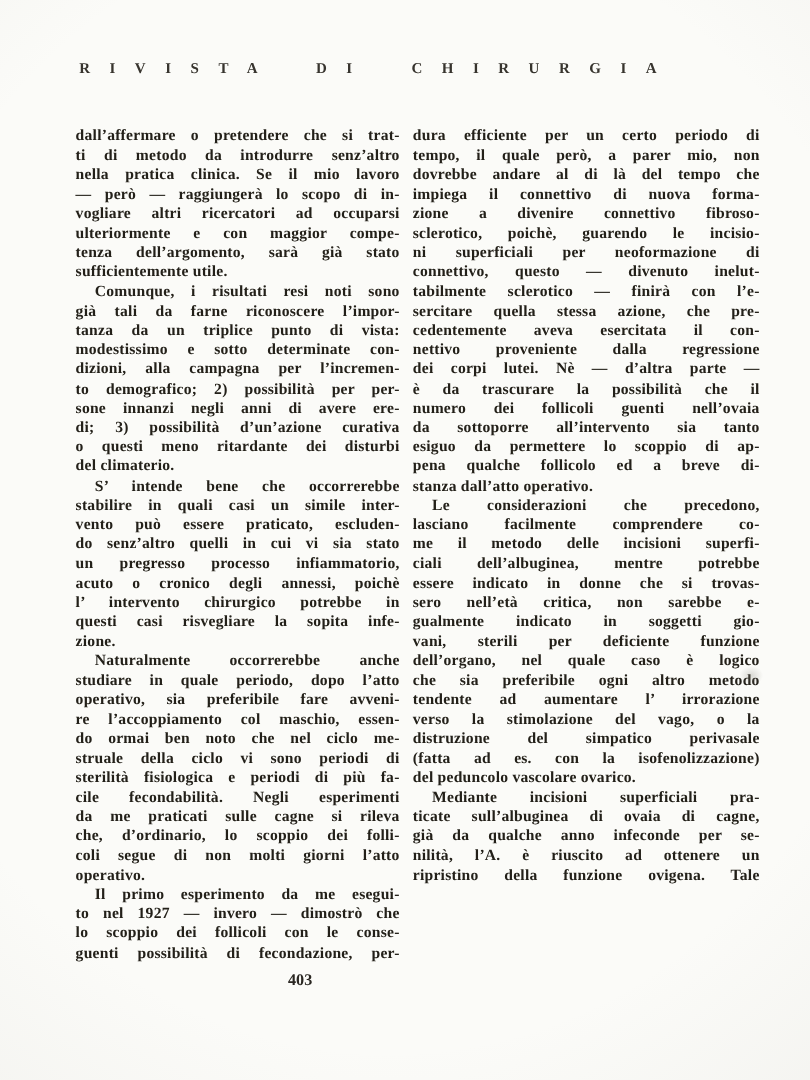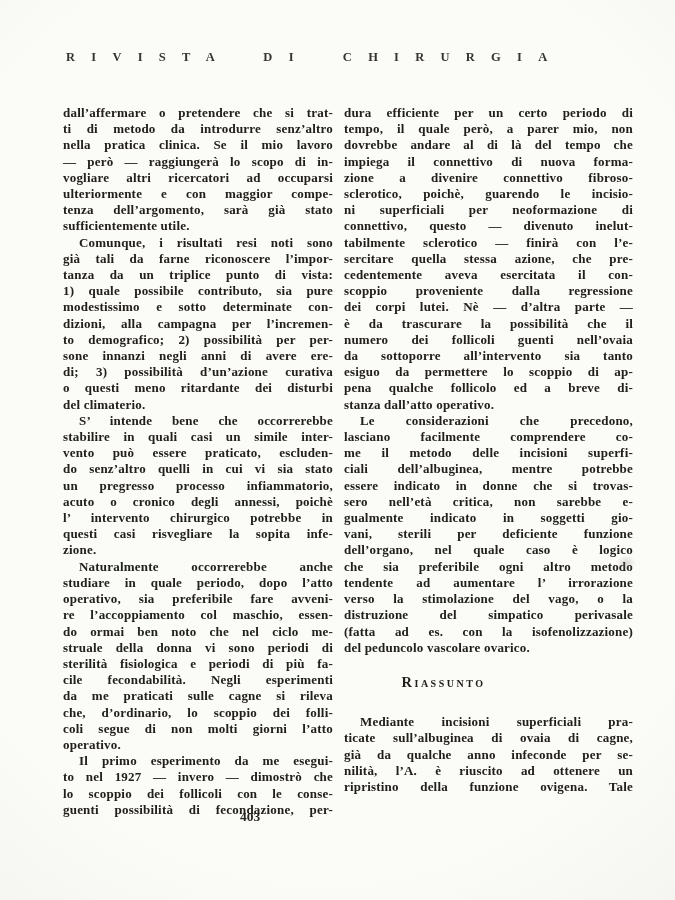--- a/index.html
+++ b/index.html
@@ -100,21 +100,20 @@
           <div class="line">— però — raggiungerà lo scopo di in-</div>
           <div class="line">vogliare altri ricercatori ad occuparsi</div>
           <div class="line">ulteriormente e con maggior compe-</div>
           <div class="line">tenza dell’argomento, sarà già stato</div>
           <div class="line last-line">sufficientemente utile.</div>
         </div>
         <div class="para indent">
           <div class="line">Comunque, i risultati resi noti sono</div>
           <div class="line">già tali da farne riconoscere l’impor-</div>
           <div class="line">tanza da un triplice punto di vista:</div>
-          <div class="line">1) quale possibile contributo, sia pure</div>
           <div class="line">modestissimo e sotto determinate con-</div>
           <div class="line">dizioni, alla campagna per l’incremen-</div>
           <div class="line">to demografico; 2) possibilità per per-</div>
           <div class="line">sone innanzi negli anni di avere ere-</div>
           <div class="line">di; 3) possibilità d’un’azione curativa</div>
           <div class="line">o questi meno ritardante dei disturbi</div>
           <div class="line last-line">del climaterio.</div>
         </div>
         <div class="para indent">
           <div class="line">S’ intende bene che occorrerebbe</div>
@@ -126,21 +125,21 @@
           <div class="line">l’ intervento chirurgico potrebbe in</div>
           <div class="line">questi casi risvegliare la sopita infe-</div>
           <div class="line last-line">zione.</div>
         </div>
         <div class="para indent">
           <div class="line">Naturalmente occorrerebbe anche</div>
           <div class="line">studiare in quale periodo, dopo l’atto</div>
           <div class="line">operativo, sia preferibile fare avveni-</div>
           <div class="line">re l’accoppiamento col maschio, essen-</div>
           <div class="line">do ormai ben noto che nel ciclo me-</div>
-          <div class="line">struale della donna vi sono periodi di</div>
+          <div class="line">struale della ciclo vi sono periodi di</div>
           <div class="line">sterilità fisiologica e periodi di più fa-</div>
           <div class="line">cile fecondabilità. Negli esperimenti</div>
           <div class="line">da me praticati sulle cagne si rileva</div>
           <div class="line">che, d’ordinario, lo scoppio dei folli-</div>
           <div class="line">coli segue di non molti giorni l’atto</div>
           <div class="line last-line">operativo.</div>
         </div>
         <div class="para indent">
           <div class="line">Il primo esperimento da me esegui-</div>
           <div class="line">to nel 1927 — invero — dimostrò che</div>
@@ -154,21 +153,21 @@
           <div class="line">tempo, il quale però, a parer mio, non</div>
           <div class="line">dovrebbe andare al di là del tempo che</div>
           <div class="line">impiega il connettivo di nuova forma-</div>
           <div class="line">zione a divenire connettivo fibroso-</div>
           <div class="line">sclerotico, poichè, guarendo le incisio-</div>
           <div class="line">ni superficiali per neoformazione di</div>
           <div class="line">connettivo, questo — divenuto inelut-</div>
           <div class="line">tabilmente sclerotico — finirà con l’e-</div>
           <div class="line">sercitare quella stessa azione, che pre-</div>
           <div class="line">cedentemente aveva esercitata il con-</div>
-          <div class="line">scoppio proveniente dalla regressione</div>
+          <div class="line">nettivo proveniente dalla regressione</div>
           <div class="line">dei corpi lutei. Nè — d’altra parte —</div>
           <div class="line">è da trascurare la possibilità che il</div>
           <div class="line">numero dei follicoli guenti nell’ovaia</div>
           <div class="line">da sottoporre all’intervento sia tanto</div>
           <div class="line">esiguo da permettere lo scoppio di ap-</div>
           <div class="line">pena qualche follicolo ed a breve di-</div>
           <div class="line last-line">stanza dall’atto operativo.</div>
         </div>
         <div class="para indent">
           <div class="line">Le considerazioni che precedono,</div>
@@ -180,21 +179,20 @@
           <div class="line">gualmente indicato in soggetti gio-</div>
           <div class="line">vani, sterili per deficiente funzione</div>
           <div class="line">dell’organo, nel quale caso è logico</div>
           <div class="line">che sia preferibile ogni altro metodo</div>
           <div class="line">tendente ad aumentare l’ irrorazione</div>
           <div class="line">verso la stimolazione del vago, o la</div>
           <div class="line">distruzione del simpatico perivasale</div>
           <div class="line">(fatta ad es. con la isofenolizzazione)</div>
           <div class="line last-line">del peduncolo vascolare ovarico.</div>
         </div>
-        <div class="section-heading">Riassunto</div>
         <div class="para indent">
           <div class="line">Mediante incisioni superficiali pra-</div>
           <div class="line">ticate sull’albuginea di ovaia di cagne,</div>
           <div class="line">già da qualche anno infeconde per se-</div>
           <div class="line">nilità, l’A. è riuscito ad ottenere un</div>
           <div class="line">ripristino della funzione ovigena. Tale</div>
         </div>
       </div>
   </div>
 

